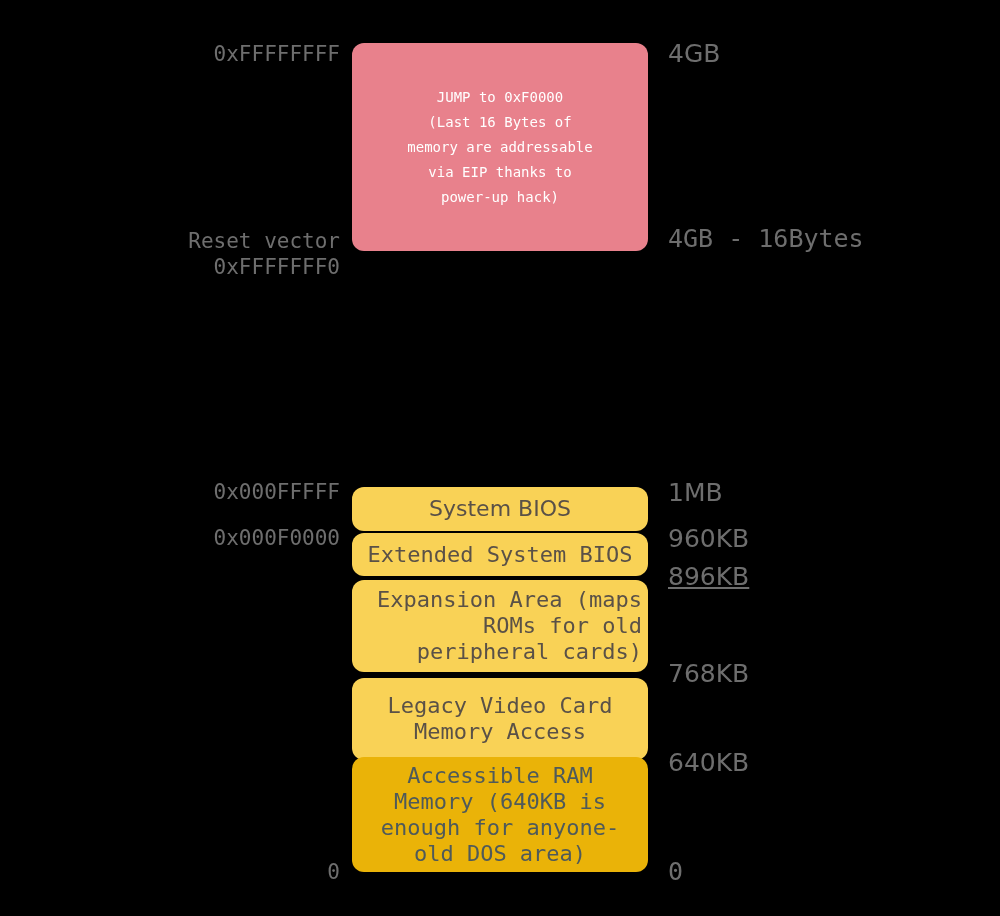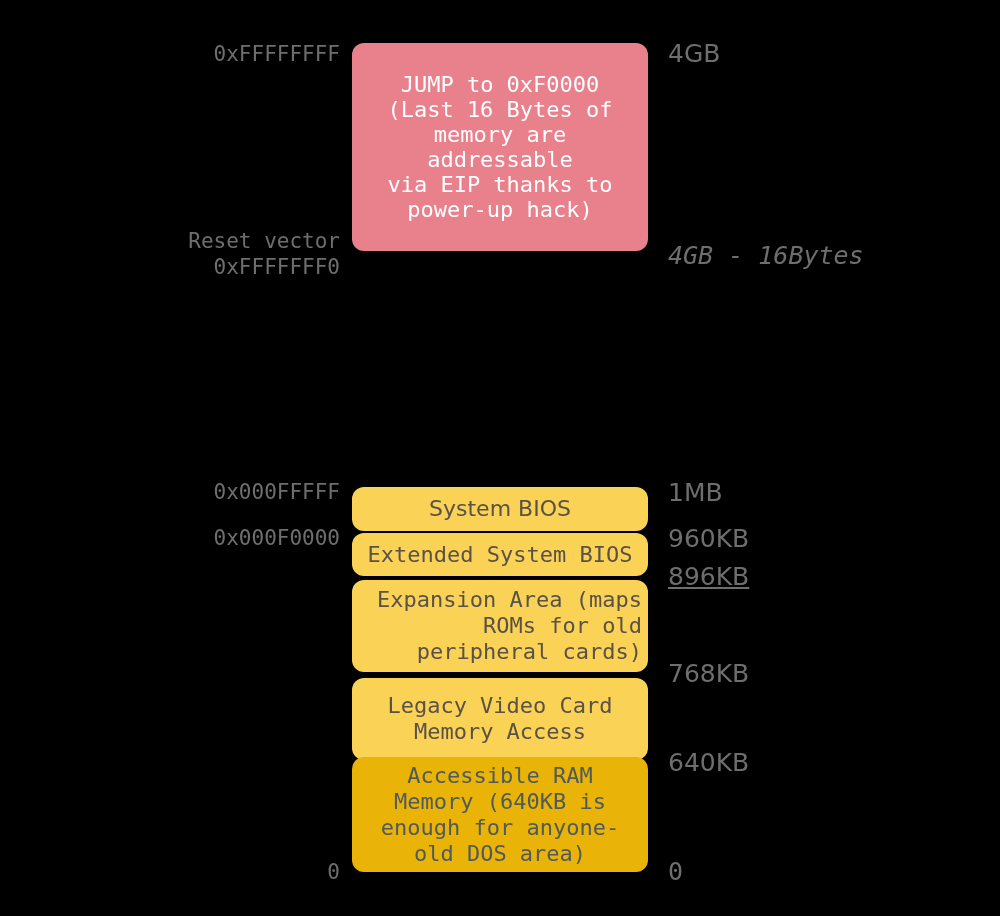--- a/index.html
+++ b/index.html
@@ -56,39 +56,39 @@
     padding: 2px 6px;
   }
   .block .btext {
     display: block;
     white-space: pre-line;
     width: 100%;
   }
   .block.mono .btext { font-family: "DejaVu Sans Mono", monospace; }
   .block.sans .btext { font-family: "DejaVu Sans", sans-serif; }
 
-  .fs-21 { font-size: 22px; line-height: 25px; }
+  .fs-21 { font-size: 14px; line-height: 25px; }
   .fs-22 { font-size: 22px; line-height: 26px; }
   .fs-23 { font-size: 23px; line-height: 35px; }
 </style>
 </head>
 <body>
 
 <div id="diagram">
   <div id="left-labels"></div>
   <div id="blocks"></div>
   <div id="right-labels"></div>
 <div class="left-label mono" style="top: 41px;">0xFFFFFFFF</div>
     <div class="left-label mono" style="top: 228px;">Reset vector
 0xFFFFFFF0</div>
     <div class="left-label mono" style="top: 479px;">0x000FFFFF</div>
     <div class="left-label mono" style="top: 525px;">0x000F0000</div>
     <div class="left-label mono" style="top: 859px;">0</div>
     <div class="right-label sans" style="top: 41px;">4GB</div>
-    <div class="right-label mono" style="top: 243px; font-style: italic;">4GB - 16Bytes</div>
+    <div class="right-label mono" style="top: 226px;">4GB - 16Bytes</div>
     <div class="right-label sans" style="top: 480px;">1MB</div>
     <div class="right-label sans" style="top: 526px;">960KB</div>
     <div class="right-label sans" style="top: 564px; text-decoration: underline;">896KB</div>
     <div class="right-label sans" style="top: 661px;">768KB</div>
     <div class="right-label sans" style="top: 750px;">640KB</div>
     <div class="right-label mono" style="top: 859px;">0</div>
     <div class="block mono" style="top: 43px; height: 208px; background: rgb(232, 129, 140);">
       <div style="width: 100%;">
         <span class="btext fs-21" style="color: rgb(255, 255, 255);">JUMP to 0xF0000
 (Last 16 Bytes of

